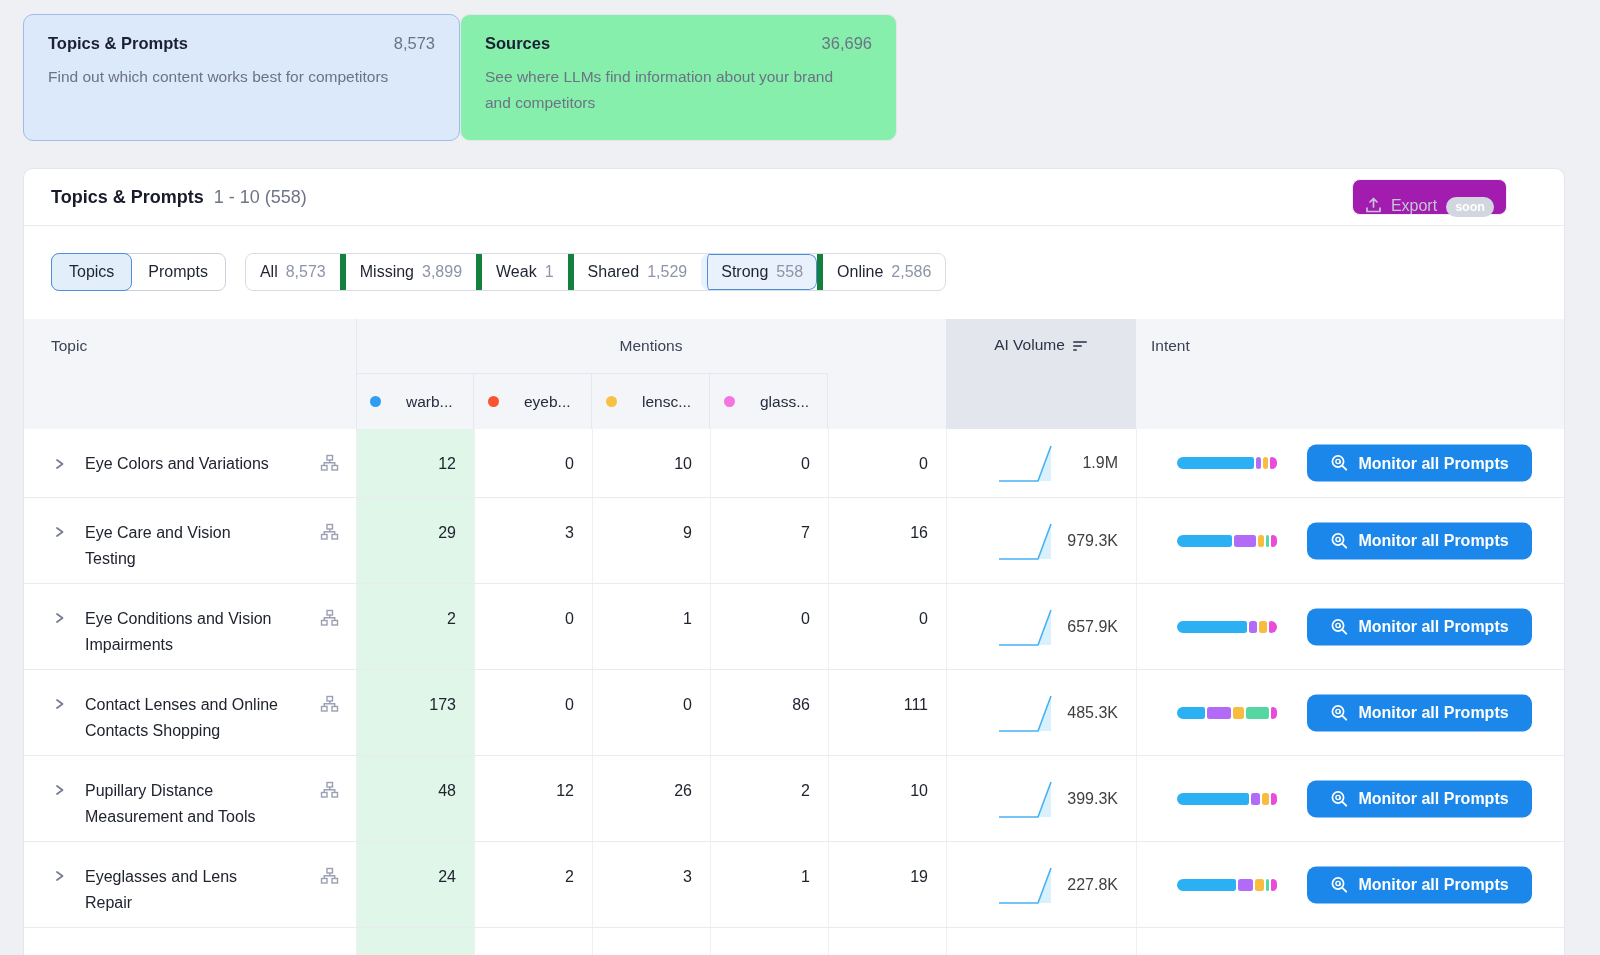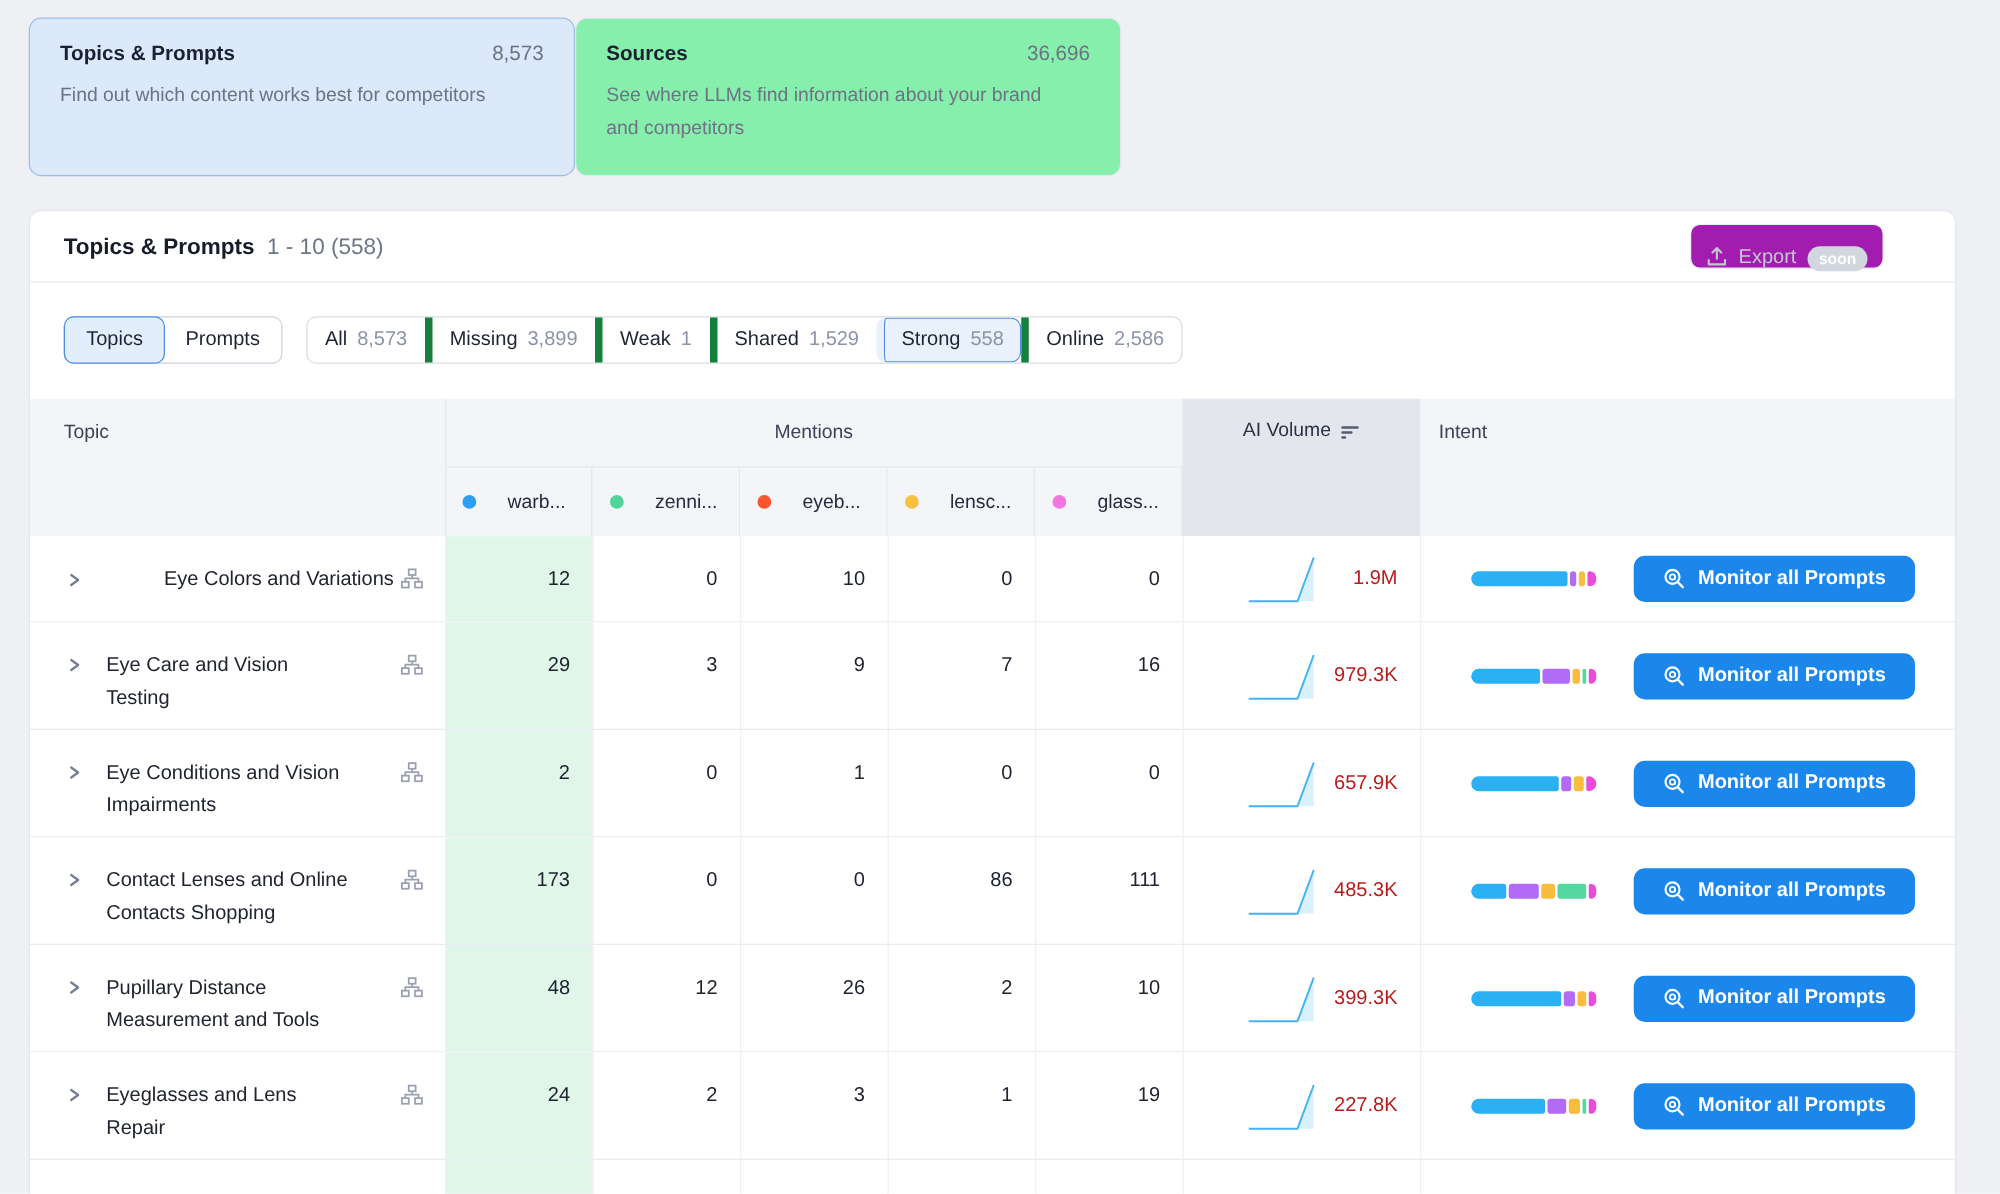--- a/index.html
+++ b/index.html
@@ -95,21 +95,21 @@
   .vline { position:absolute; top:0; width:1px; height:100%; background:#eef0f4; }
   .cell-green { position:absolute; left:332px; top:0; width:118px; height:100%; background:#e0f6e8; }
   .chevron { position:absolute; left:29px; top:27px; cursor:pointer; }
   .topic-text { position:absolute; left:61px; top:22px; width:200px; font-size:16px;
     line-height:26px; color:#20242f; }
   .sitemap-icon { position:absolute; left:296px; top:25px; }
   .m-val { position:absolute; top:22px; width:118px; text-align:right; padding-right:18px;
     font-size:16px; line-height:26px; color:#20242f; }
   .spark { position:absolute; left:972px; top:50%; transform:translateY(-50%); }
   .ai-val { position:absolute; left:922px; width:172px; top:50%; transform:translateY(-50%);
-    text-align:right; font-size:16px; color:#b91c1c; }
+    text-align:right; font-size:16px; color:#404040; }
   .intent-bar { position:absolute; left:1153px; top:50%; transform:translateY(-50%);
     width:100px; height:12px; display:flex; gap:2px; }
   .intent-seg { border-radius:2.5px; }
   .intent-seg:first-child { border-top-left-radius:7px; border-bottom-left-radius:7px; }
   .intent-seg:last-child { border-top-right-radius:7px; border-bottom-right-radius:7px; }
   .monitor-btn {
     position:absolute; left:1283px; top:50%; transform:translateY(-50%);
     width:225px; height:37px; border:none; border-radius:9px; background:#1b87ea;
     color:#fff; font-size:16px; font-weight:700; font-family:"Liberation Sans",sans-serif;
     display:flex; align-items:center; justify-content:center; gap:9px; cursor:pointer;
@@ -183,24 +183,20 @@
 
   <div class="table">
     <div class="thead">
       <div class="th-topic">Topic</div>
       <div class="th-mentions">Mentions</div>
       <div class="thead-vline"></div>
       <div class="sub-cells" id="sub-cells">
           <div class="sub-cell">
             <span class="dot" style="background: rgb(46, 157, 242);"></span>
             <span>warb...</span>
-          </div>
-          <div class="sub-cell">
-            <span class="dot" style="background: rgb(79, 213, 151);"></span>
-            <span>zenni...</span>
           </div>
           <div class="sub-cell">
             <span class="dot" style="background: rgb(250, 84, 48);"></span>
             <span>eyeb...</span>
           </div>
           <div class="sub-cell">
             <span class="dot" style="background: rgb(247, 194, 67);"></span>
             <span>lensc...</span>
           </div>
           <div class="sub-cell">
@@ -214,21 +210,21 @@
           <rect x="1" y="3" width="14" height="2" rx="1" fill="#555c70"></rect>
           <rect x="1" y="7" width="9" height="2" rx="1" fill="#555c70"></rect>
           <rect x="1" y="11" width="4" height="2" rx="1" fill="#555c70"></rect>
         </svg>
       </div>
       <div class="th-intent">Intent</div>
     </div>
     <div id="rows">
         <div class="row single"><div class="cell-green"></div><div class="vline" style="left: 332px;"></div><div class="vline" style="left: 450px;"></div><div class="vline" style="left: 568px;"></div><div class="vline" style="left: 686px;"></div><div class="vline" style="left: 804px;"></div><div class="vline" style="left: 922px;"></div><div class="vline" style="left: 1112px;"></div><span class="chevron" style="top: 28px;"><svg width="13" height="14" viewBox="0 0 13 14">
               <path d="M4 3 L9.5 7 L4 11" stroke="#767d92" stroke-width="1.8" fill="none" stroke-linecap="round" stroke-linejoin="round"></path>
-            </svg></span><div class="topic-text" style="width: 230px; white-space: nowrap; text-align: right;">Eye Colors and Variations</div><span class="sitemap-icon"><svg width="19" height="18" viewBox="0 0 19 18">
+            </svg></span><div class="topic-text" style="width: 230px; white-space: nowrap;">Eye Colors and Variations</div><span class="sitemap-icon"><svg width="19" height="18" viewBox="0 0 19 18">
               <g stroke="#9aa0b2" stroke-width="1.4" fill="none">
                 <rect x="7" y="1.5" width="5.5" height="4.5"></rect>
                 <rect x="1.5" y="11.5" width="5.5" height="4.5"></rect>
                 <rect x="12" y="11.5" width="5.5" height="4.5"></rect>
                 <path d="M9.75 6 L9.75 8.75 M4.25 11.5 L4.25 8.75 L14.75 8.75 L14.75 11.5"></path>
               </g>
             </svg></span><div class="m-val" style="left: 332px;">12</div><div class="m-val" style="left: 450px;">0</div><div class="m-val" style="left: 568px;">10</div><div class="m-val" style="left: 686px;">0</div><div class="m-val" style="left: 804px;">0</div><span><svg class="spark" width="64" height="48" viewBox="0 0 64 48">
               <polygon points="42,42 55,7 55,42" fill="#2cb0f4" opacity="0.18"></polygon>
               <path d="M3 42 L42 42 L55 7" stroke="#45b2f5" stroke-width="1.6" fill="none" stroke-linejoin="round"></path>
             </svg></span><div class="ai-val">1.9M</div><div class="intent-bar">

